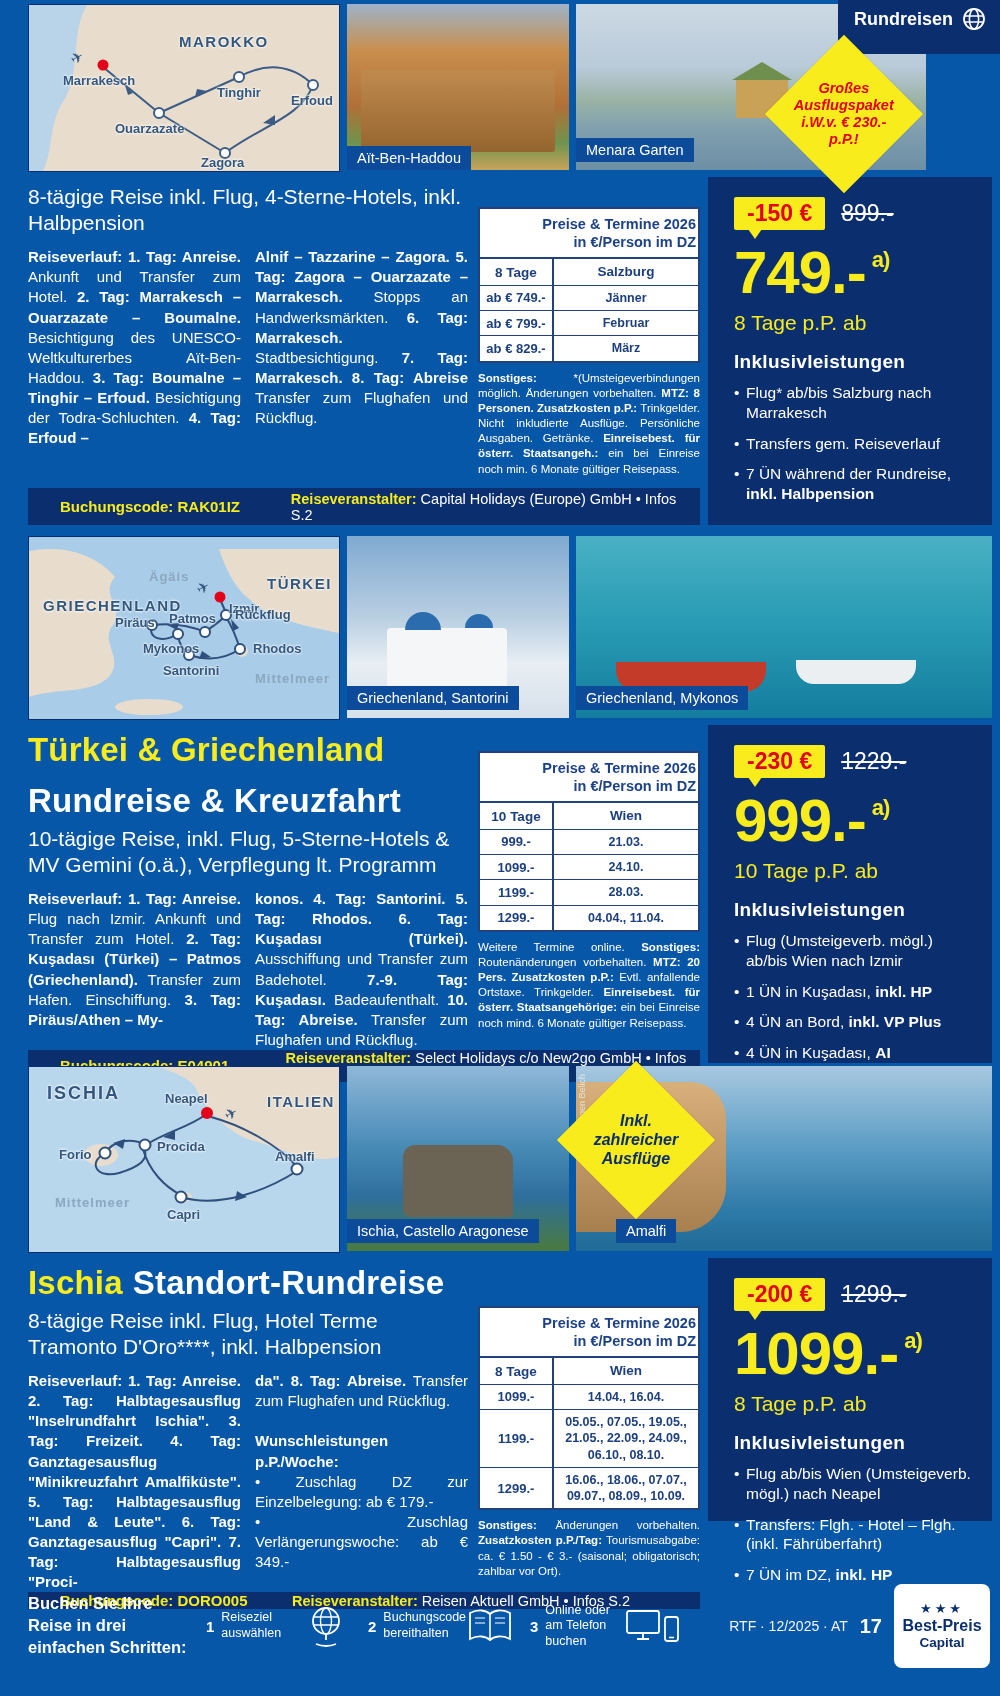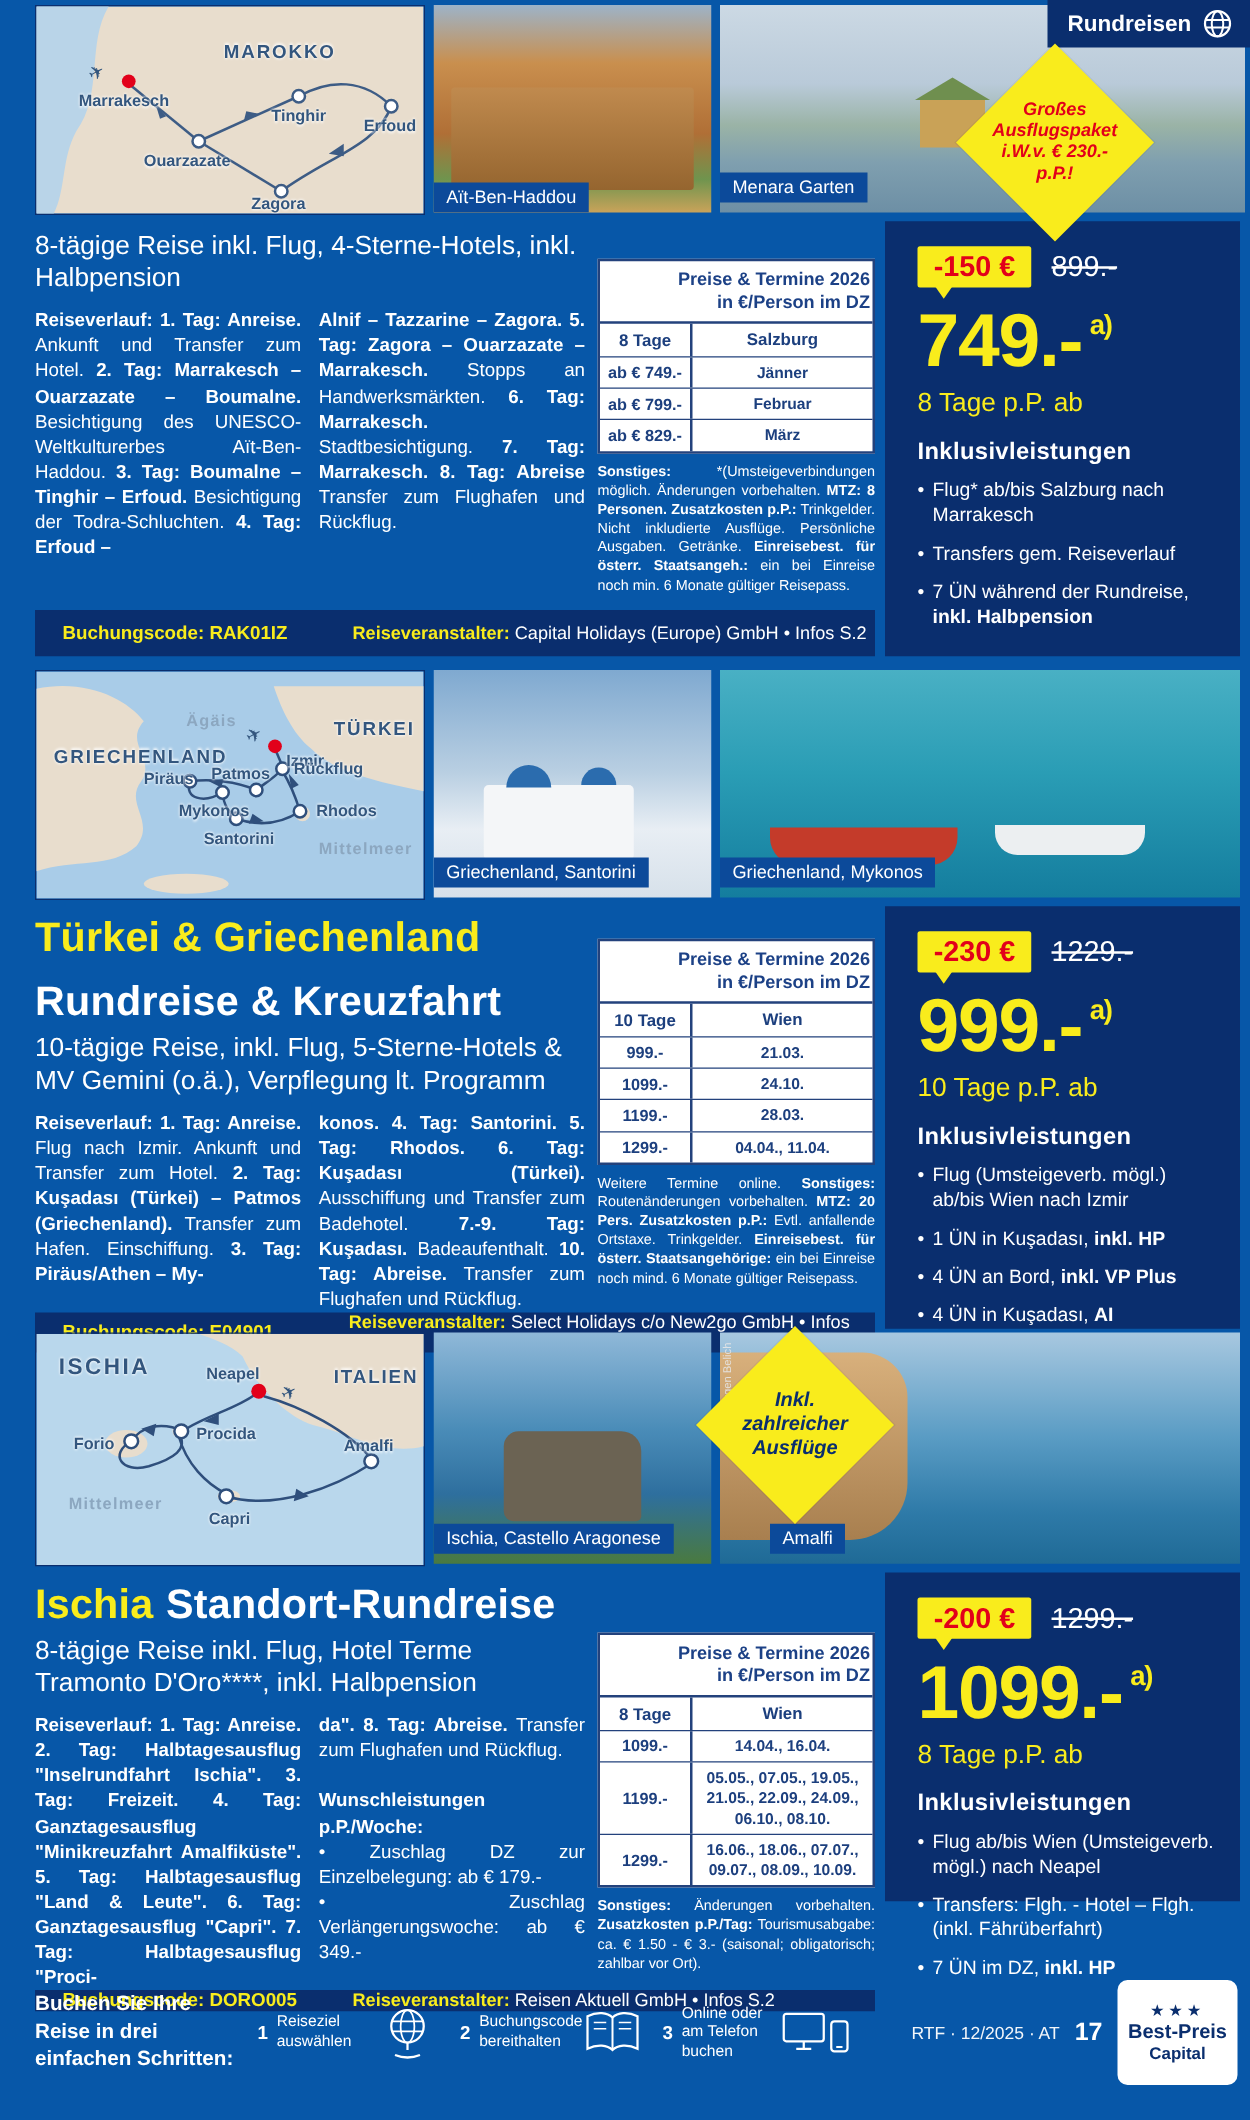--- a/index.html
+++ b/index.html
@@ -6,21 +6,21 @@
   body{width:1000px;height:1696px;position:relative;overflow:hidden;background:#0757a8;
        font-family:"Liberation Sans",sans-serif;color:#fff}
   .sec{position:absolute;left:0;right:0;padding-left:28px;box-sizing:border-box}
   .sec1{top:4px}.sec2{top:536px}.sec3{top:1066px}
 
   
   .imgrow{display:flex;gap:7px}
   .sec1 .imgrow{height:166px}.sec2 .imgrow{height:182px}.sec3 .imgrow{height:185px}
   .mapbox{position:relative;width:310px;height:100%;overflow:hidden;border:1px solid #0a2e6e}
   .photo{position:relative;height:100%;overflow:hidden}
-  .pw1{width:222px}.pw2{width:420px}.pw3{width:416px}
+  .pw1{width:222px}.pw2{width:350px}.pw3{width:416px}
   .cap{position:absolute;left:0;bottom:8px;background:#0c4a9a;color:#fff;font-size:14.5px;
        padding:4px 10px;white-space:nowrap}
   .cred{position:absolute;left:1px;top:8px;writing-mode:vertical-rl;transform:rotate(180deg);
         font-size:9px;color:#e6e6e6;opacity:.9}
 
   
   .ph-ait{background:linear-gradient(180deg,#9db3c8 0%,#c98f4e 28%,#b06f36 62%,#6f944e 84%,#c9a35a 100%)}
   .ph-menara{background:linear-gradient(180deg,#ccd9e4 0%,#b9cad9 38%,#9ab3a6 58%,#7f9faf 76%,#6d8fa5 100%)}
   .ph-santorini{background:linear-gradient(180deg,#7fa9d0 0%,#b9cfe2 45%,#e8eef4 70%,#d7e1ea 100%)}
   .ph-mykonos{background:linear-gradient(180deg,#49b0c4 0%,#2a9db5 45%,#147d9e 100%)}
@@ -44,21 +44,21 @@
   
   .ml{position:absolute;color:#33567e;font-weight:700;font-size:13px;white-space:nowrap;
       text-shadow:0 1px 2px rgba(255,255,255,.85),0 -1px 2px rgba(255,255,255,.85)}
   .mlr{font-size:15px;letter-spacing:1.5px}
   .mlbig{font-size:18px;letter-spacing:2px}
   .mlw{color:#8ca7c0;font-weight:600;letter-spacing:1px;text-shadow:none}
   .plane{position:absolute;color:#33567e;font-size:15px;transform:rotate(-28deg);text-shadow:none}
 
   
   .tab{position:absolute;top:0;right:0;height:38px;background:#0a2e6e;display:flex;
-       align-items:center;gap:9px;padding:0 14px 0 16px;z-index:6}
+       align-items:center;gap:9px;padding:0 14px 16px 16px;z-index:6}
   .tab span{font-weight:800;font-size:18px}
 
   
   .diamond{position:absolute;width:112px;height:112px;background:#f9ec1c;transform:rotate(45deg);
            display:flex;align-items:center;justify-content:center;z-index:7;box-shadow:0 0 0 1px rgba(0,0,0,.05)}
   .d1{left:788px;top:58px}.d2{left:580px;top:1084px}
   .dtxt{transform:rotate(-45deg);text-align:center;font-weight:800;font-style:italic;
         font-size:14.5px;line-height:1.18;white-space:nowrap}
   .d1 .dtxt{color:#e2001a}.d2 .dtxt{color:#0a2e6e;font-size:16px}
 
@@ -102,21 +102,21 @@
   .old{color:#fff;font-size:23px;font-weight:500;text-decoration:line-through}
   .price{color:#f9ec1c;font-weight:800;font-size:60px;line-height:.95;letter-spacing:-1px}
   .pnote{display:inline-block;font-size:22px;font-weight:700;margin-left:6px;transform:translateY(-26px)}
   .per{color:#f9ec1c;font-size:21px;margin:10px 0 16px;font-weight:400}
   .inct{font-size:19px;font-weight:800;letter-spacing:.3px;margin:0 0 10px}
   .incl{list-style:none;margin:0;padding:0}
   .incl li{position:relative;padding-left:12px;font-size:15.5px;line-height:1.28;margin-bottom:11px;max-width:236px}
   .incl li::before{content:'•';position:absolute;left:0}
 
   
-  .bar{height:38px;background:#0a2e6e;display:flex;align-items:center;padding-left:22px;
+  .bar{height:38px;background:#0a2e6e;display:flex;align-items:center;padding-left:32px;
        margin-top:auto;box-sizing:border-box}
   .sec3 .bar{margin-bottom:45px}
   .bc{color:#f9ec1c;font-weight:800;font-size:15px;width:232px}
   .op{font-size:14.5px}.op b{color:#f9ec1c;font-weight:800}
 
   
   .foot{position:absolute;top:1556px;left:0;right:0;height:140px;display:flex;align-items:center;
         padding:0 10px 0 28px;box-sizing:border-box;gap:10px}
   .cta{width:168px;font-weight:800;font-size:16.5px;line-height:1.32}
   .step{display:flex;align-items:center;gap:7px;width:152px}

